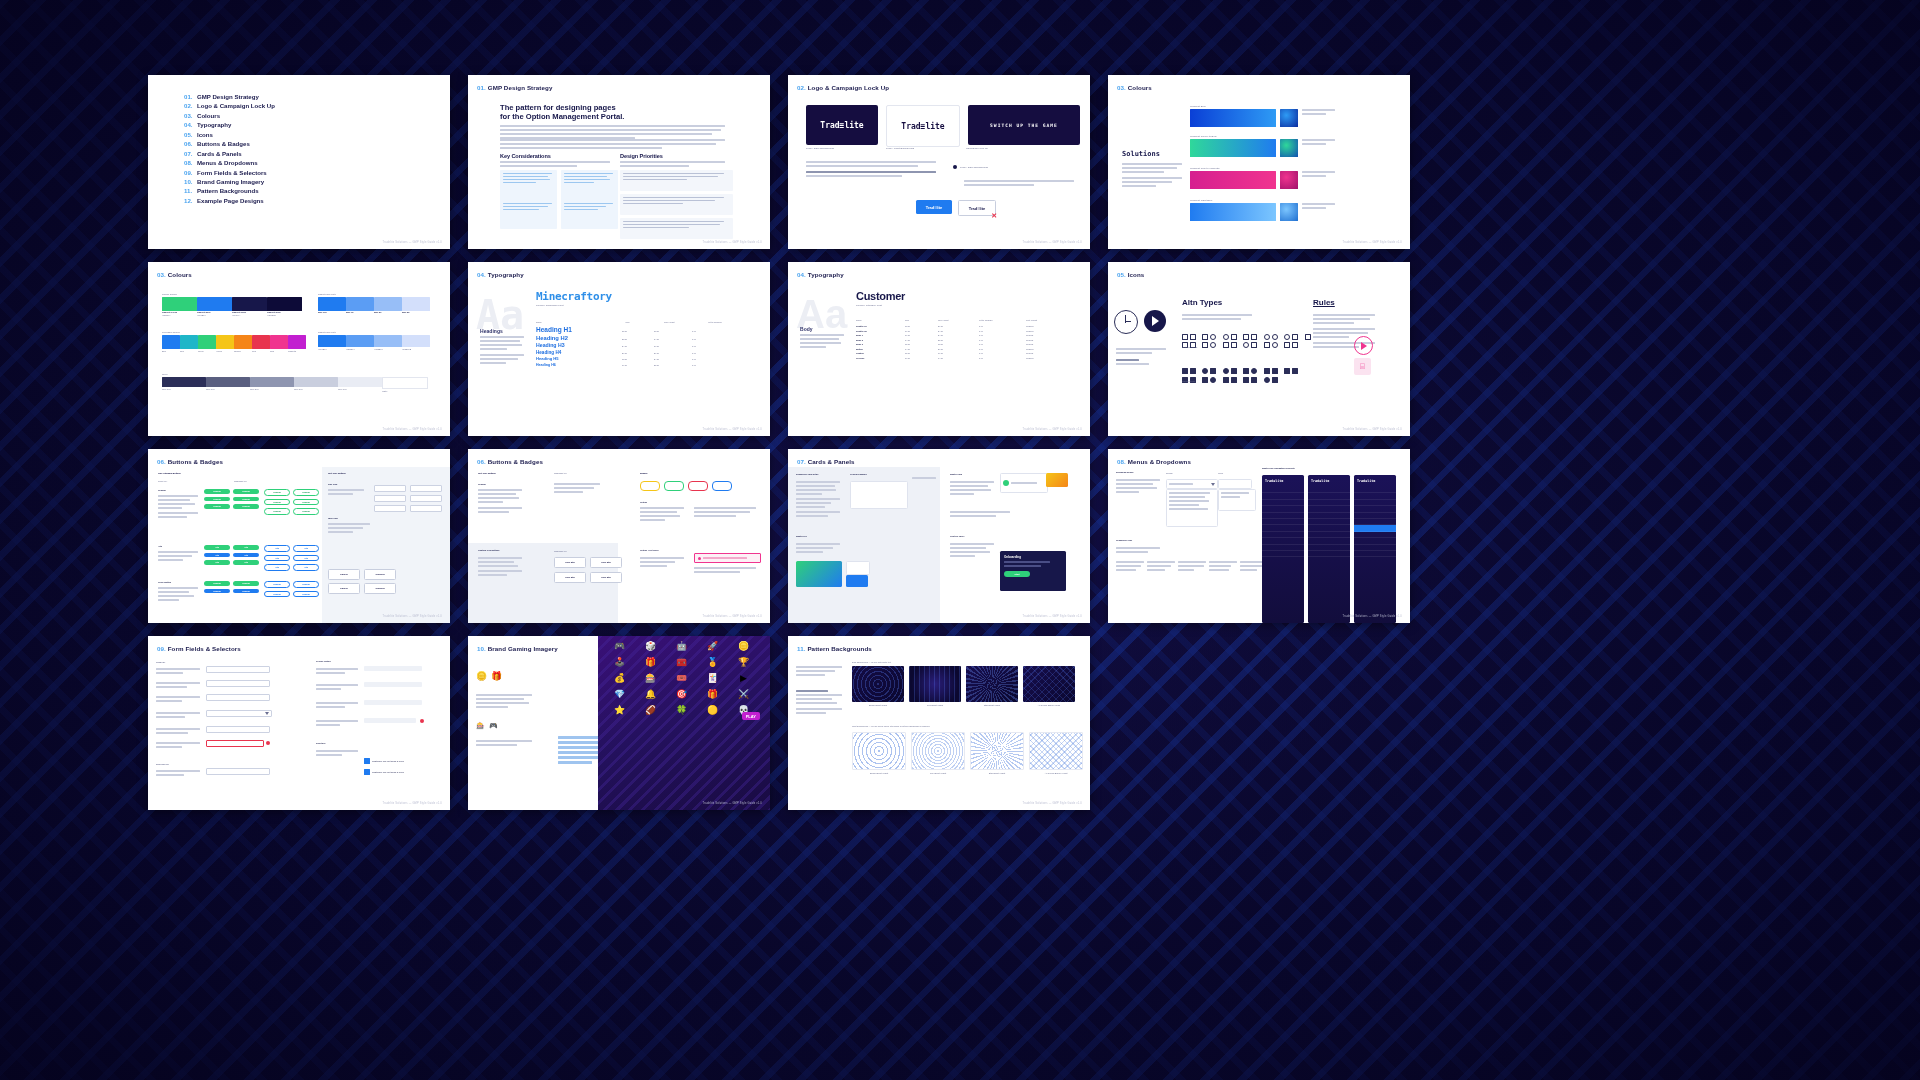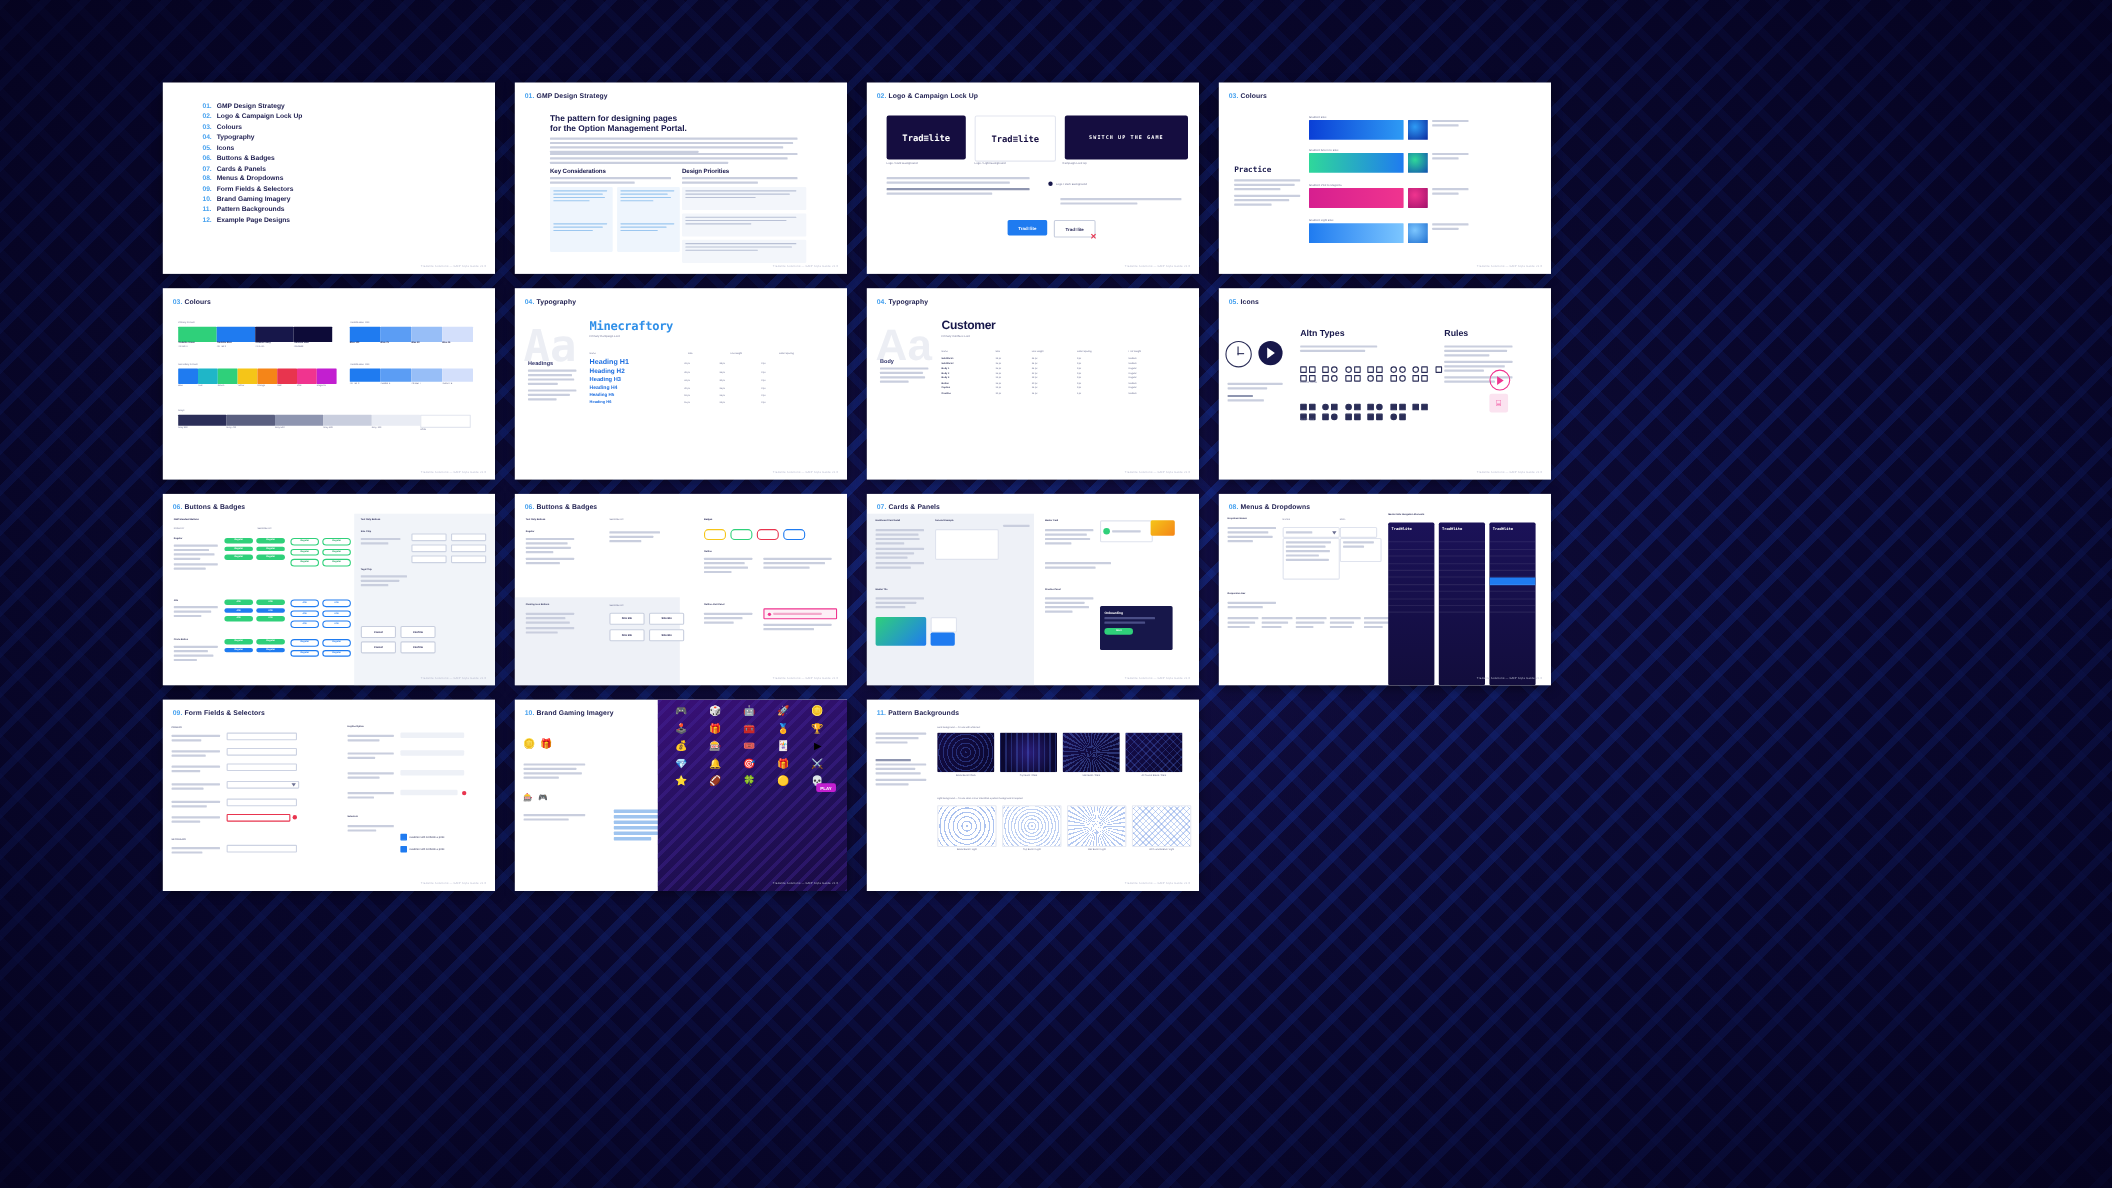--- a/index.html
+++ b/index.html
@@ -381,21 +381,21 @@
         <div class="bar" style="width:64%"></div>
     </div>
     <div class="ftr">Tradelite Solutions — GMP Style Guide v1.0</div>
   </div>
 
   <div class="slide" id="s-grad">
     <div class="hdr">
       <span class="num">03.</span>
       <span>Colours</span>
     </div>
-    <div style="position:absolute;left:14px;top:75px;font-size:7px;font-weight:bold;color:#17174a;font-family:'DejaVu Sans Mono',monospace;">Practice</div>
+    <div style="position:absolute;left:14px;top:75px;font-size:7px;font-weight:bold;color:#17174a;font-family:'DejaVu Sans Mono',monospace;">Solutions</div>
     <div style="position:absolute;left:14px;top:88px;width:60px;">
       <div class="bar" style="width:100%"></div>
         <div class="bar" style="width:92%"></div>
         <div class="bar" style="width:70%"></div>
       <div class="bar" style="width:100%;margin-top:4px"></div>
         <div class="bar" style="width:84%"></div>
         <div class="bar" style="width:56%"></div>
     </div>
 
     <div style="position:absolute;left:82px;top:30px;">
@@ -793,21 +793,21 @@
     </div>
     <div style="position:absolute;left:74px;top:107px;">
       <span class="iconchip fill"></span><span class="iconchip fill"></span>
       <span class="iconchip fill"></span><span class="iconchip fill round"></span>
       <span class="iconchip fill"></span><span class="iconchip fill"></span>
       <span class="iconchip fill"></span><span class="iconchip fill"></span>
       <span class="iconchip fill round"></span><span class="iconchip fill"></span>
     </div>
     <div class="lbl sm" style="position:absolute;left:74px;top:118px;">Solid Icons</div>
 
-    <div style="position:absolute;left:205px;top:36px;font-size:8px;font-weight:bold;color:#17174a;">Rules</div>
+    <div style="position:absolute;left:205px;top:36px;font-size:8px;font-weight:bold;color:#17174a;text-decoration:underline;">Rules</div>
     <div style="position:absolute;left:205px;top:52px;width:62px;">
       <div class="bar" style="width:100%"></div>
         <div class="bar" style="width:92%"></div>
         <div class="bar" style="width:66%"></div>
       <div class="bar" style="width:100%;margin-top:4px"></div>
         <div class="bar" style="width:88%"></div>
         <div class="bar" style="width:58%"></div>
       <div class="bar" style="width:100%;margin-top:4px"></div>
         <div class="bar" style="width:74%"></div>
     </div>

